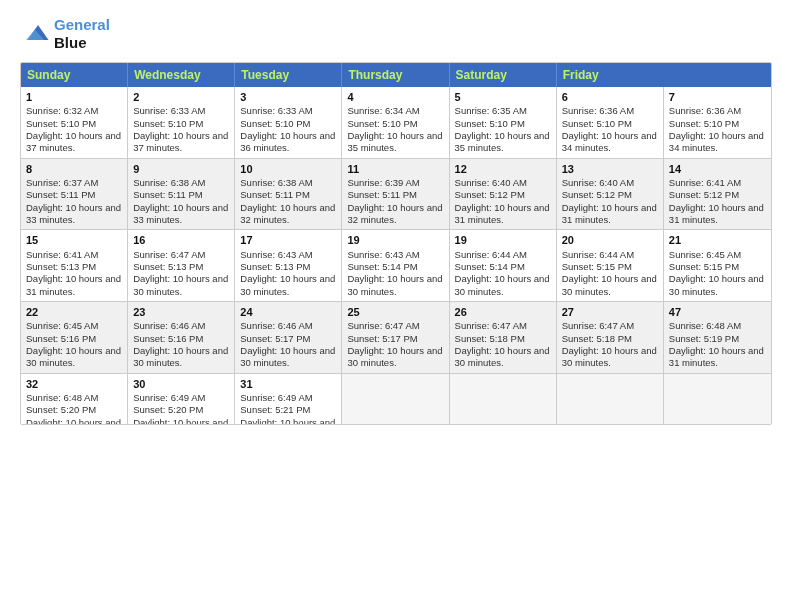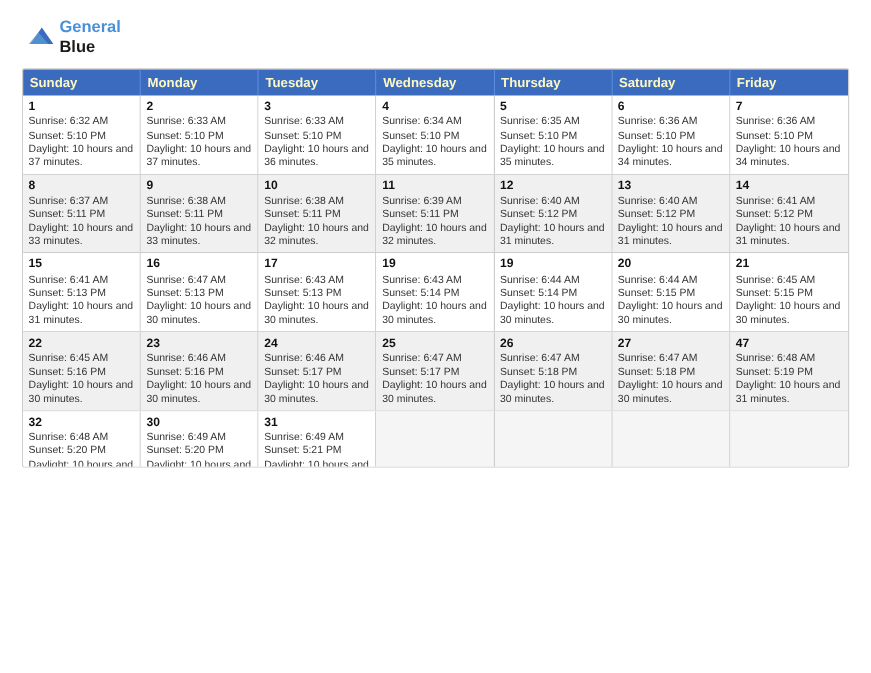--- a/index.html
+++ b/index.html
@@ -58,21 +58,21 @@
       border: 1px solid #ccc;
       border-radius: 2px;
       overflow: hidden;
     }
     .cal-header-row {
       display: grid;
       grid-template-columns: repeat(7, 1fr);
       background: #3a6bbf;
     }
     .cal-header-cell {
-      color: #fef9c3;
+      color: #bef264;
       font-weight: bold;
       font-size: 12px;
       padding: 5px 6px;
       text-align: left;
       border-right: 1px solid #5a8bdf;
     }
     .cal-header-cell:last-child { border-right: none; }
     .cal-body {
       display: flex;
       flex-direction: column;
@@ -122,23 +122,22 @@
     </div>
     <div class="title-block">
       <div class="main-title"></div>
       <div class="subtitle"></div>
     </div>
   </div>
 
   <div class="calendar">
     <div class="cal-header-row">
     <div class="cal-header-cell">Sunday</div>
-        <div class="cal-header-cell">Monday</div>
+        <div class="cal-header-cell">Wednesday</div>
         <div class="cal-header-cell">Tuesday</div>
-        <div class="cal-header-cell">Wednesday</div>
         <div class="cal-header-cell">Thursday</div>
         <div class="cal-header-cell">Saturday</div>
         <div class="cal-header-cell">Friday</div>
       </div>
     <div class="cal-body">
     <div class="cal-week">
           <div class="cal-cell">
             <span class="day-num">1</span>
             <div>Sunrise: 6:32 AM</div>
             <div>Sunset: 5:10 PM</div>

